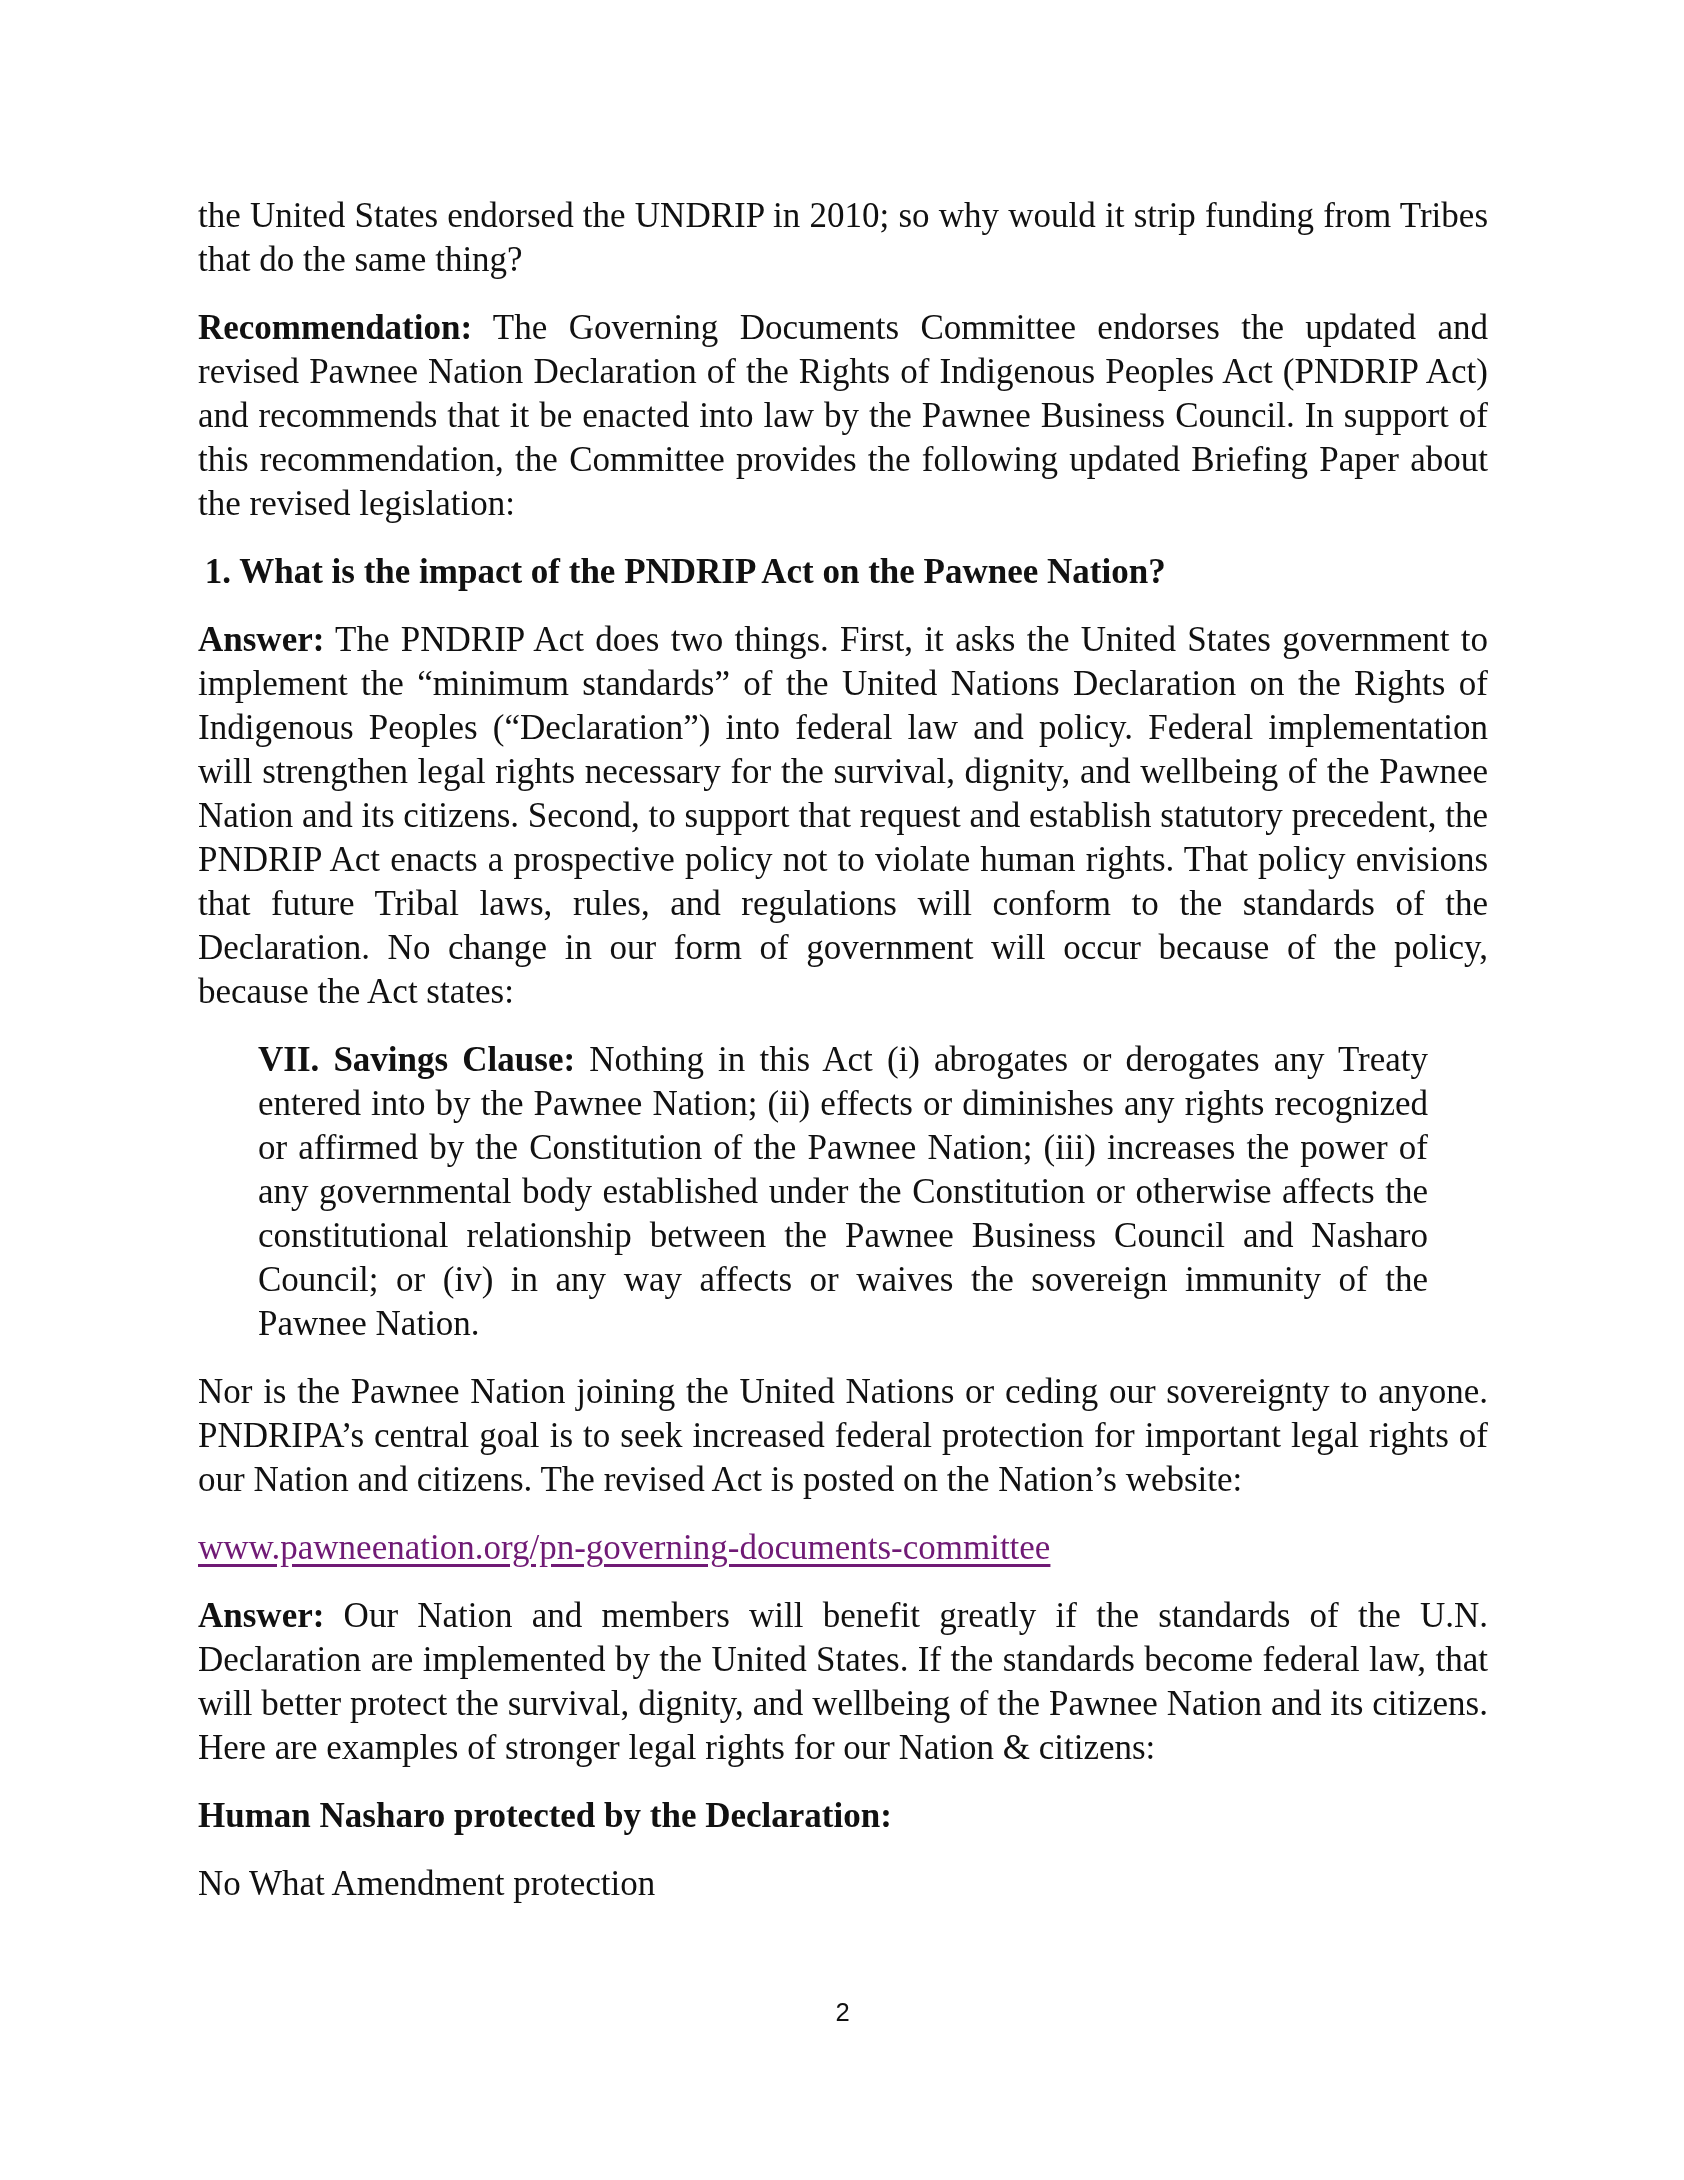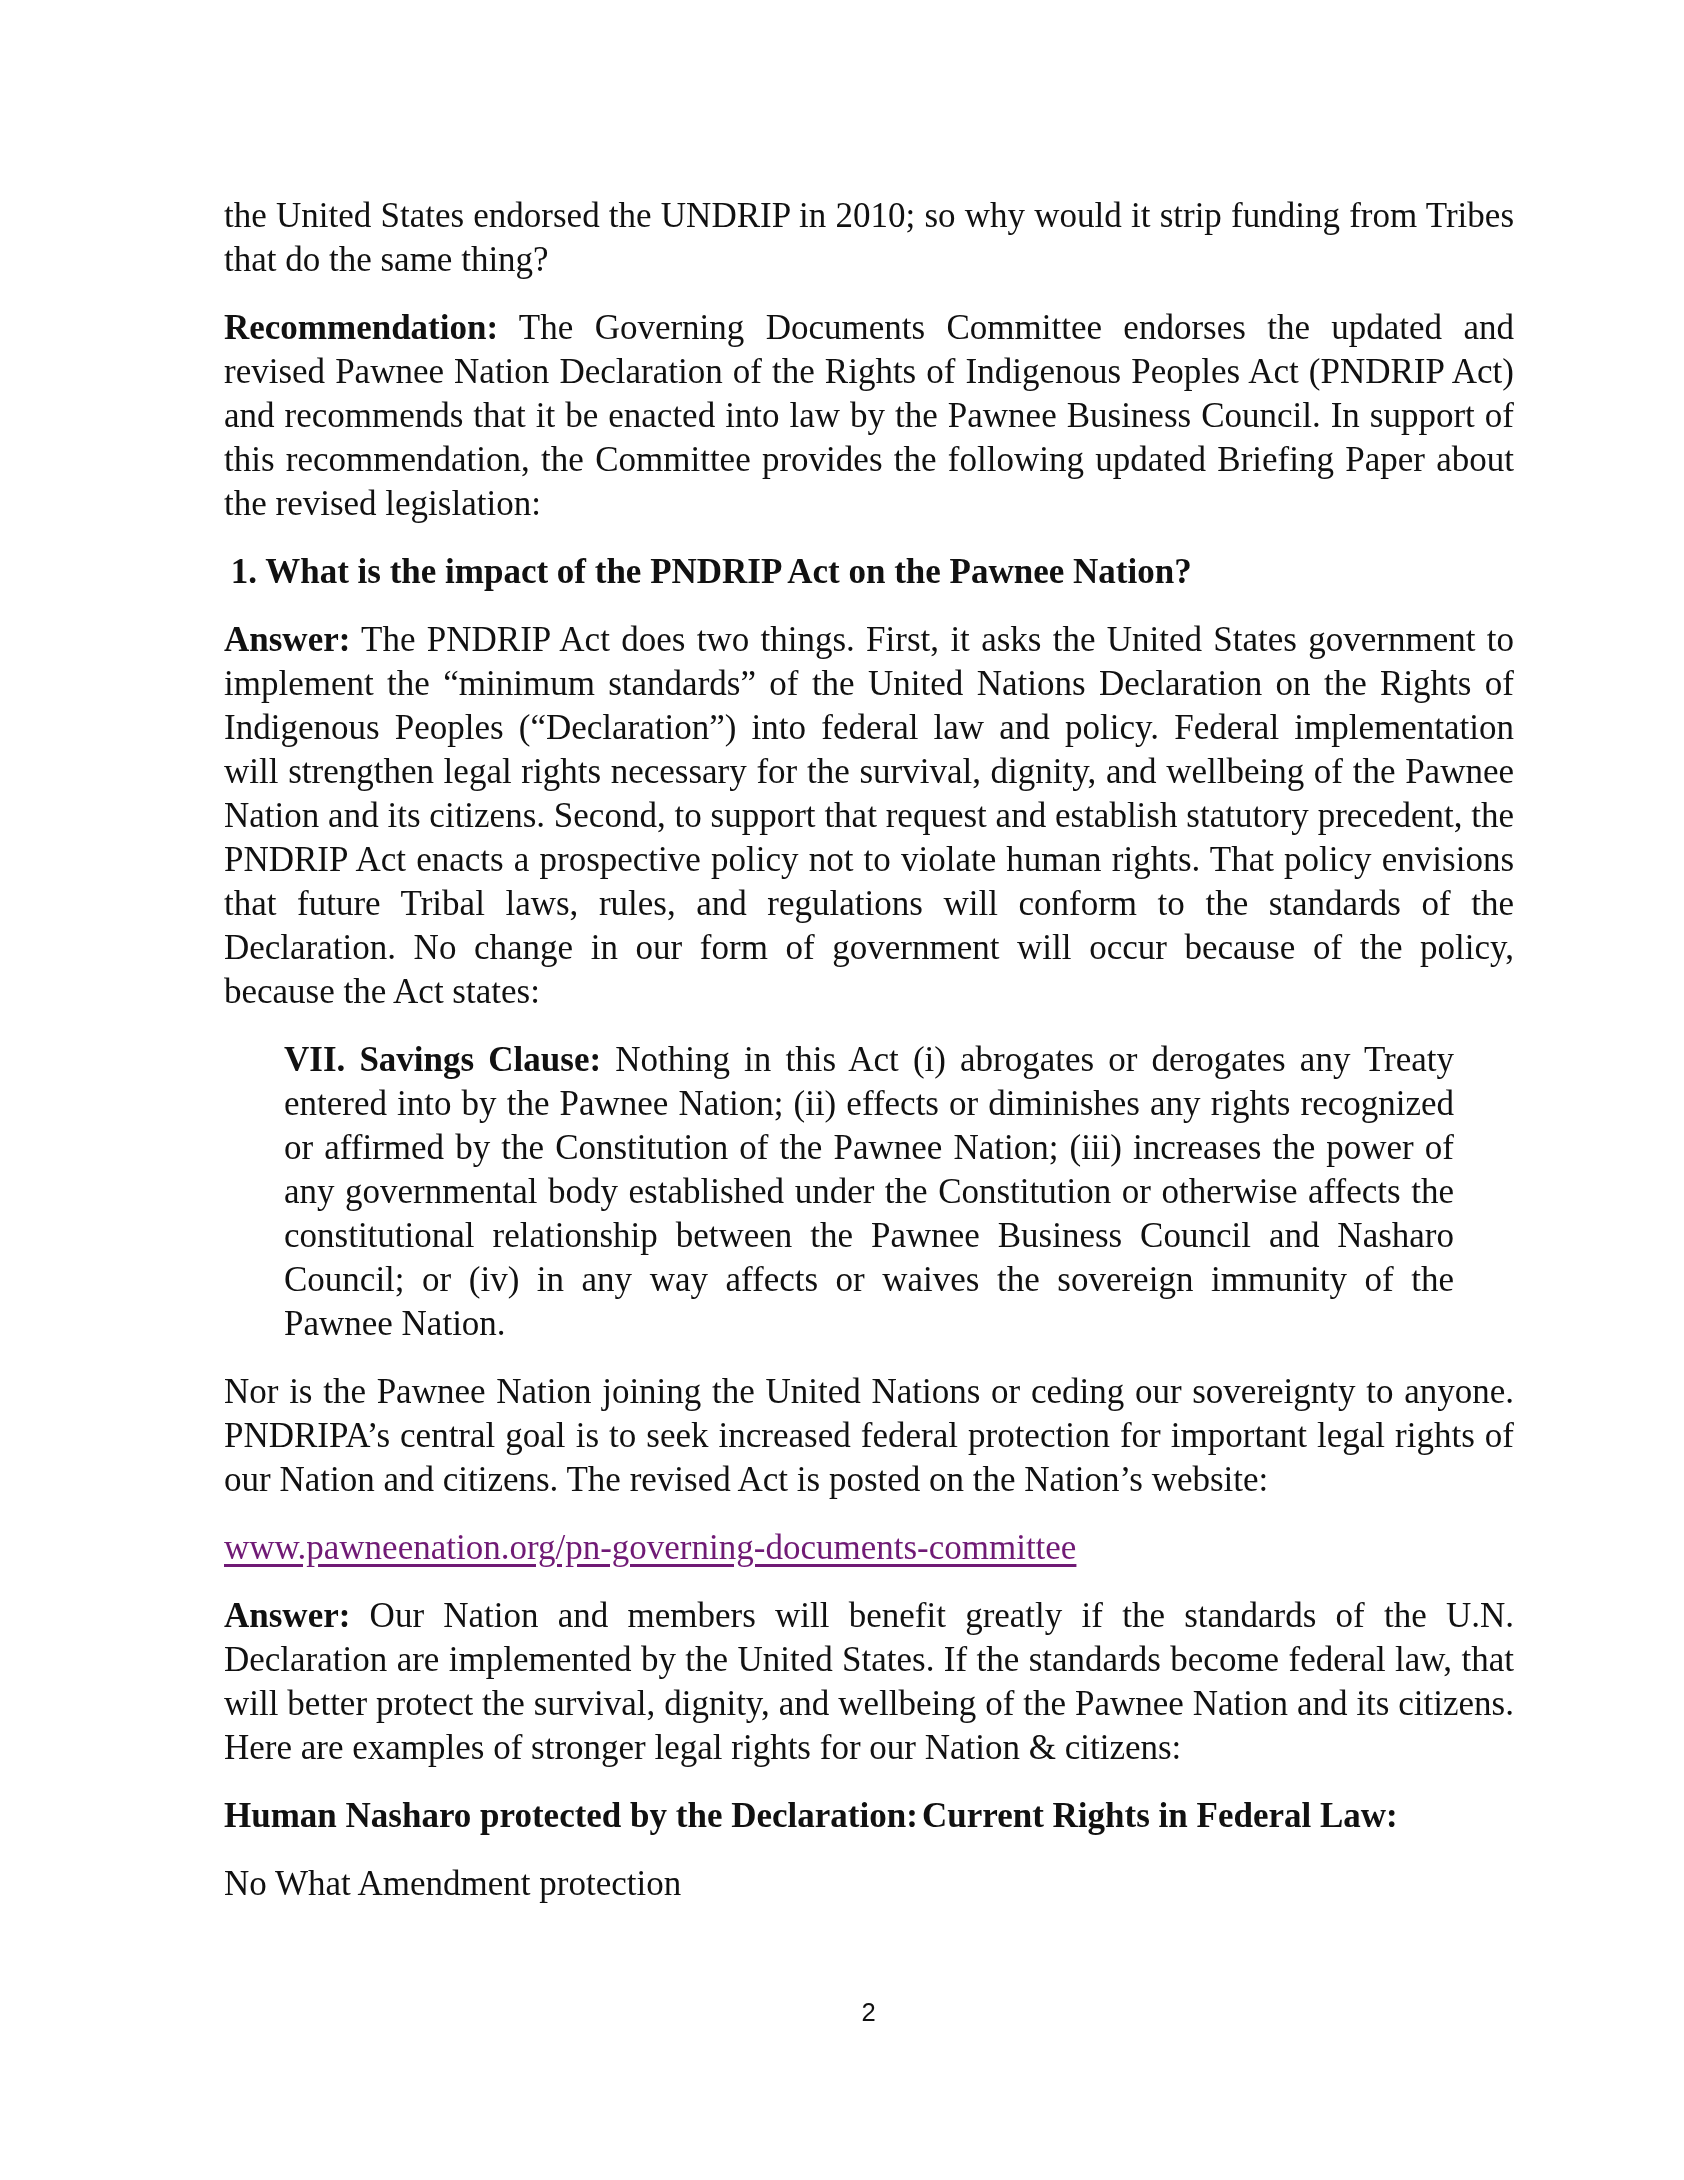--- a/index.html
+++ b/index.html
@@ -3,21 +3,20 @@
 <meta charset="utf-8">
 <style>
   html, body { margin: 0; padding: 0; background: #ffffff; }
   body { width: 1685px; height: 2181px; position: relative; overflow: hidden; }
   .page {
     position: absolute; left: 0; top: 0; width: 1616px; height: 2181px;
     font-family: "Liberation Serif", "DejaVu Serif", serif;
     color: #111111;
     font-size: 35px;
     line-height: 44px;
-    margin-left: 26px;
   }
   .content { position: absolute; left: 198px; width: 1290px; top: 194px; }
   p { margin: 0; text-align: justify; }
   .gap { margin-top: 24px; }
   .u { text-underline-offset: 5.1px; text-decoration-thickness: 2.6px; }
   .b { font-weight: bold; }
   .heading { font-weight: bold; margin-top: 24px; }
   .h1 { padding-left: 6.8px; }
   .h2 { padding-left: 24px; }
   .quote { margin-left: 60px; margin-right: 60px; margin-top: 24px; text-align: justify; }
@@ -46,21 +45,20 @@
 
     <p class="gap">Nor is the Pawnee Nation joining the United Nations or ceding our sovereignty to anyone. PNDRIPA’s central goal is to seek increased federal protection for important legal rights of our Nation and citizens. The revised Act is posted on the Nation’s website:</p>
 
     <p class="gap"><a class="link">www.pawneenation.org/pn-governing-documents-committee</a></p>
 
 
     <p class="gap"><span class="b u">Answer:</span><span> Our Nation and members will benefit greatly if the standards of the U.N. Declaration are implemented by the United States. If the standards become federal law, that will better protect the survival, dignity, and wellbeing of the Pawnee Nation and its citizens. Here are examples of stronger legal rights for our Nation &amp; citizens:</span></p>
 
     <div class="cols b">
       <div class="col1"><span class="u">Human Nasharo protected by the Declaration</span><span>:</span></div>
-      <div class="col2"><span class="u">Current Rights in Federal Law</span><span>:</span></div>
     </div>
 
     <div class="cols">
       <div class="col2">No What Amendment protection</div>
     </div>
 
   </div>
 
   <div class="pagenum">2</div>
 </div>

